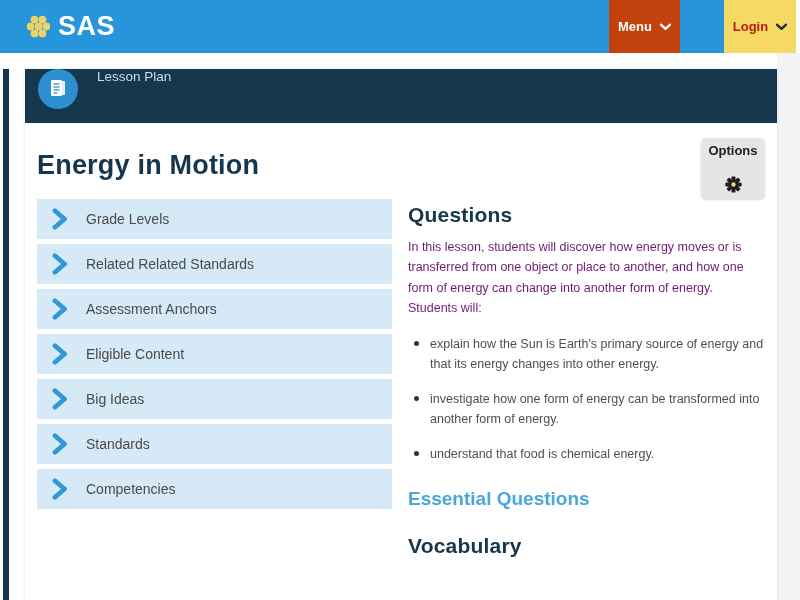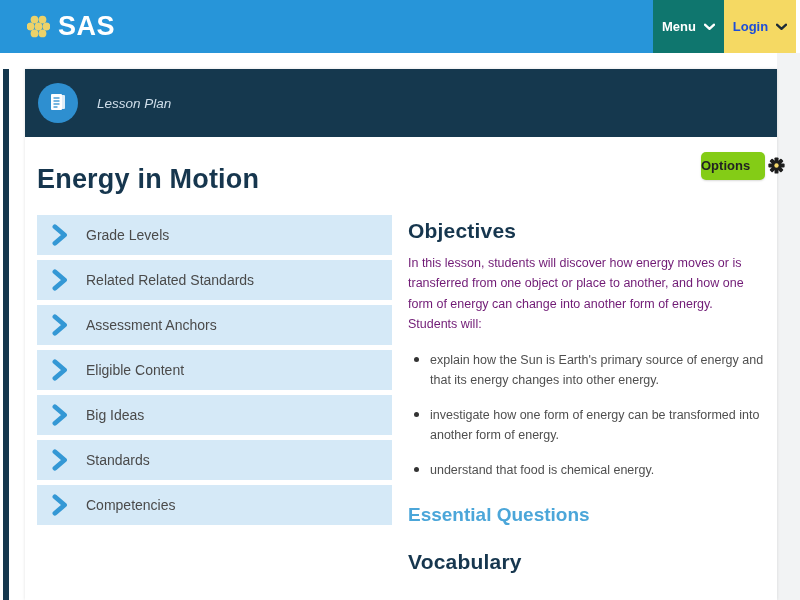--- a/index.html
+++ b/index.html
@@ -21,65 +21,64 @@
     padding-left: 27px; cursor: pointer;
   }
   .brand-text {
     color: #ffffff; font-size: 27px; font-weight: bold; letter-spacing: 0.5px;
   }
   .topbar-spacer { flex: 1; }
   .top-btn {
     display: flex; align-items: center; justify-content: center; gap: 8px;
     font-size: 13px; font-weight: bold; cursor: pointer;
   }
-  .menu-btn { width: 71px; background: #0f766e; color: #ffffff; }
-  .login-btn { width: 72px; background: #f5d963; color: #1d4ed8; }
+  .menu-btn { width: 71px; background: #c2410c; color: #ffffff; }
+  .login-btn { width: 72px; background: #f5d963; color: #b91c1c; margin-left: 44px; }
 
   
   .right-gutter {
     position: absolute; right: 0; top: 53px; width: 23px; height: 547px;
     background: #f2f3f4;
   }
   .left-stripe {
     position: absolute; left: 3px; top: 69px; width: 6px; height: 531px;
     background: #15384e;
   }
 
   
   .card {
     position: absolute; left: 25px; top: 69px; width: 752px; height: 531px;
     background: #ffffff;
     box-shadow: 0 0 3px rgba(0,0,0,0.12);
   }
   .card-banner {
-    height: 68px; background: #15384e;
-    display: flex; align-items: center; padding-left: 13px; font-style: italic;
+    height: 54px; background: #15384e;
+    display: flex; padding-left: 13px;
   }
   .doc-circle {
     width: 40px; height: 40px; border-radius: 50%;
     background: #2e8fd0; flex: 0 0 auto;
     display: flex; align-items: center; justify-content: center;
   }
   .banner-label {
     margin-left: 19px; color: #cfdeea; font-size: 13.5px;
   }
 
   .card-body { padding: 15px 12px 0 12px; }
 
   .title-row {
     display: flex; justify-content: space-between; align-items: flex-start;
-    margin-bottom: 20px;
   }
   .page-title {
     font-size: 27px; font-weight: bold; color: #16364e; margin-top: 12px;
     letter-spacing: 0.2px;
   }
   .options-btn {
-    width: 64px; padding: 5px 0 6px 0; background: #84cc16; border-radius: 5px;
-    display: flex; flex-direction: row; align-items: center; gap: 18px;
+    width: 64px; padding: 5px 0 6px 0; background: #e5e5e5; border-radius: 5px;
+    display: flex; flex-direction: column; align-items: center; gap: 18px;
     cursor: pointer; box-shadow: 0 1px 2px rgba(0,0,0,0.15);
   }
   .options-label { font-size: 13px; font-weight: bold; color: #222222; }
 
   .columns { display: flex; gap: 16px; }
   .col-left { width: 355px; flex: 0 0 auto; }
   .col-right { flex: 1; padding-top: 4px; padding-right: 1px; }
 
   
   .acc-item {
@@ -258,21 +257,21 @@
                 <path d="M5 3 L15.5 12 L5 21" fill="none" stroke="#3498d5" stroke-width="5.2" stroke-linecap="round" stroke-linejoin="round"></path>
               </svg>
           </span>
           <span class="acc-label">Competencies</span>
         </div>
 
       </div>
 
       <div class="col-right">
 
-        <h2 class="section-h">Objectives</h2>
+        <h2 class="section-h">Questions</h2>
         <p class="intro">In this lesson, students will discover how energy moves or is transferred from one object or place to another, and how one form of energy can change into another form of energy. Students will:</p>
 
         <ul class="obj-list">
           <li>explain how the Sun is Earth's primary source of energy and that its energy changes into other energy.</li>
           <li>investigate how one form of energy can be transformed into another form of energy.</li>
           <li>understand that food is chemical energy.</li>
         </ul>
 
         <h2 class="eq-heading">Essential Questions</h2>
 

